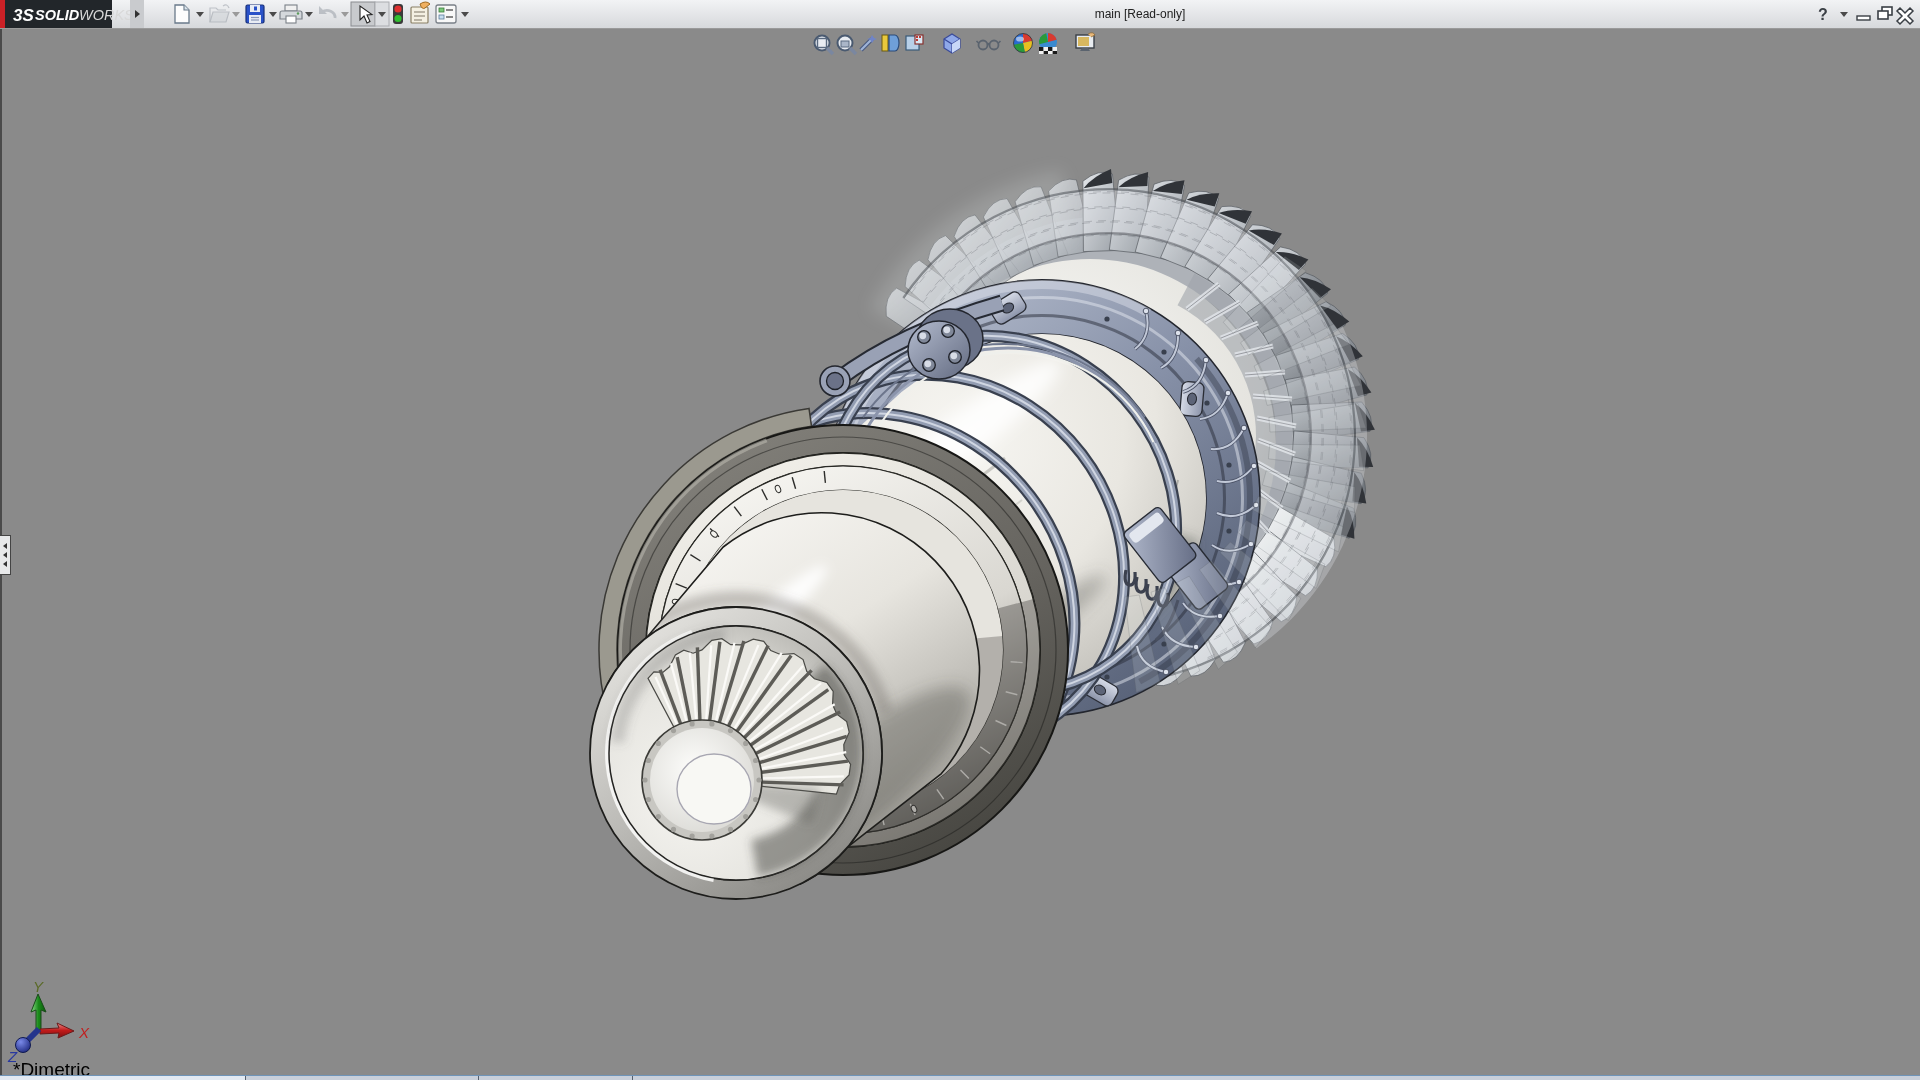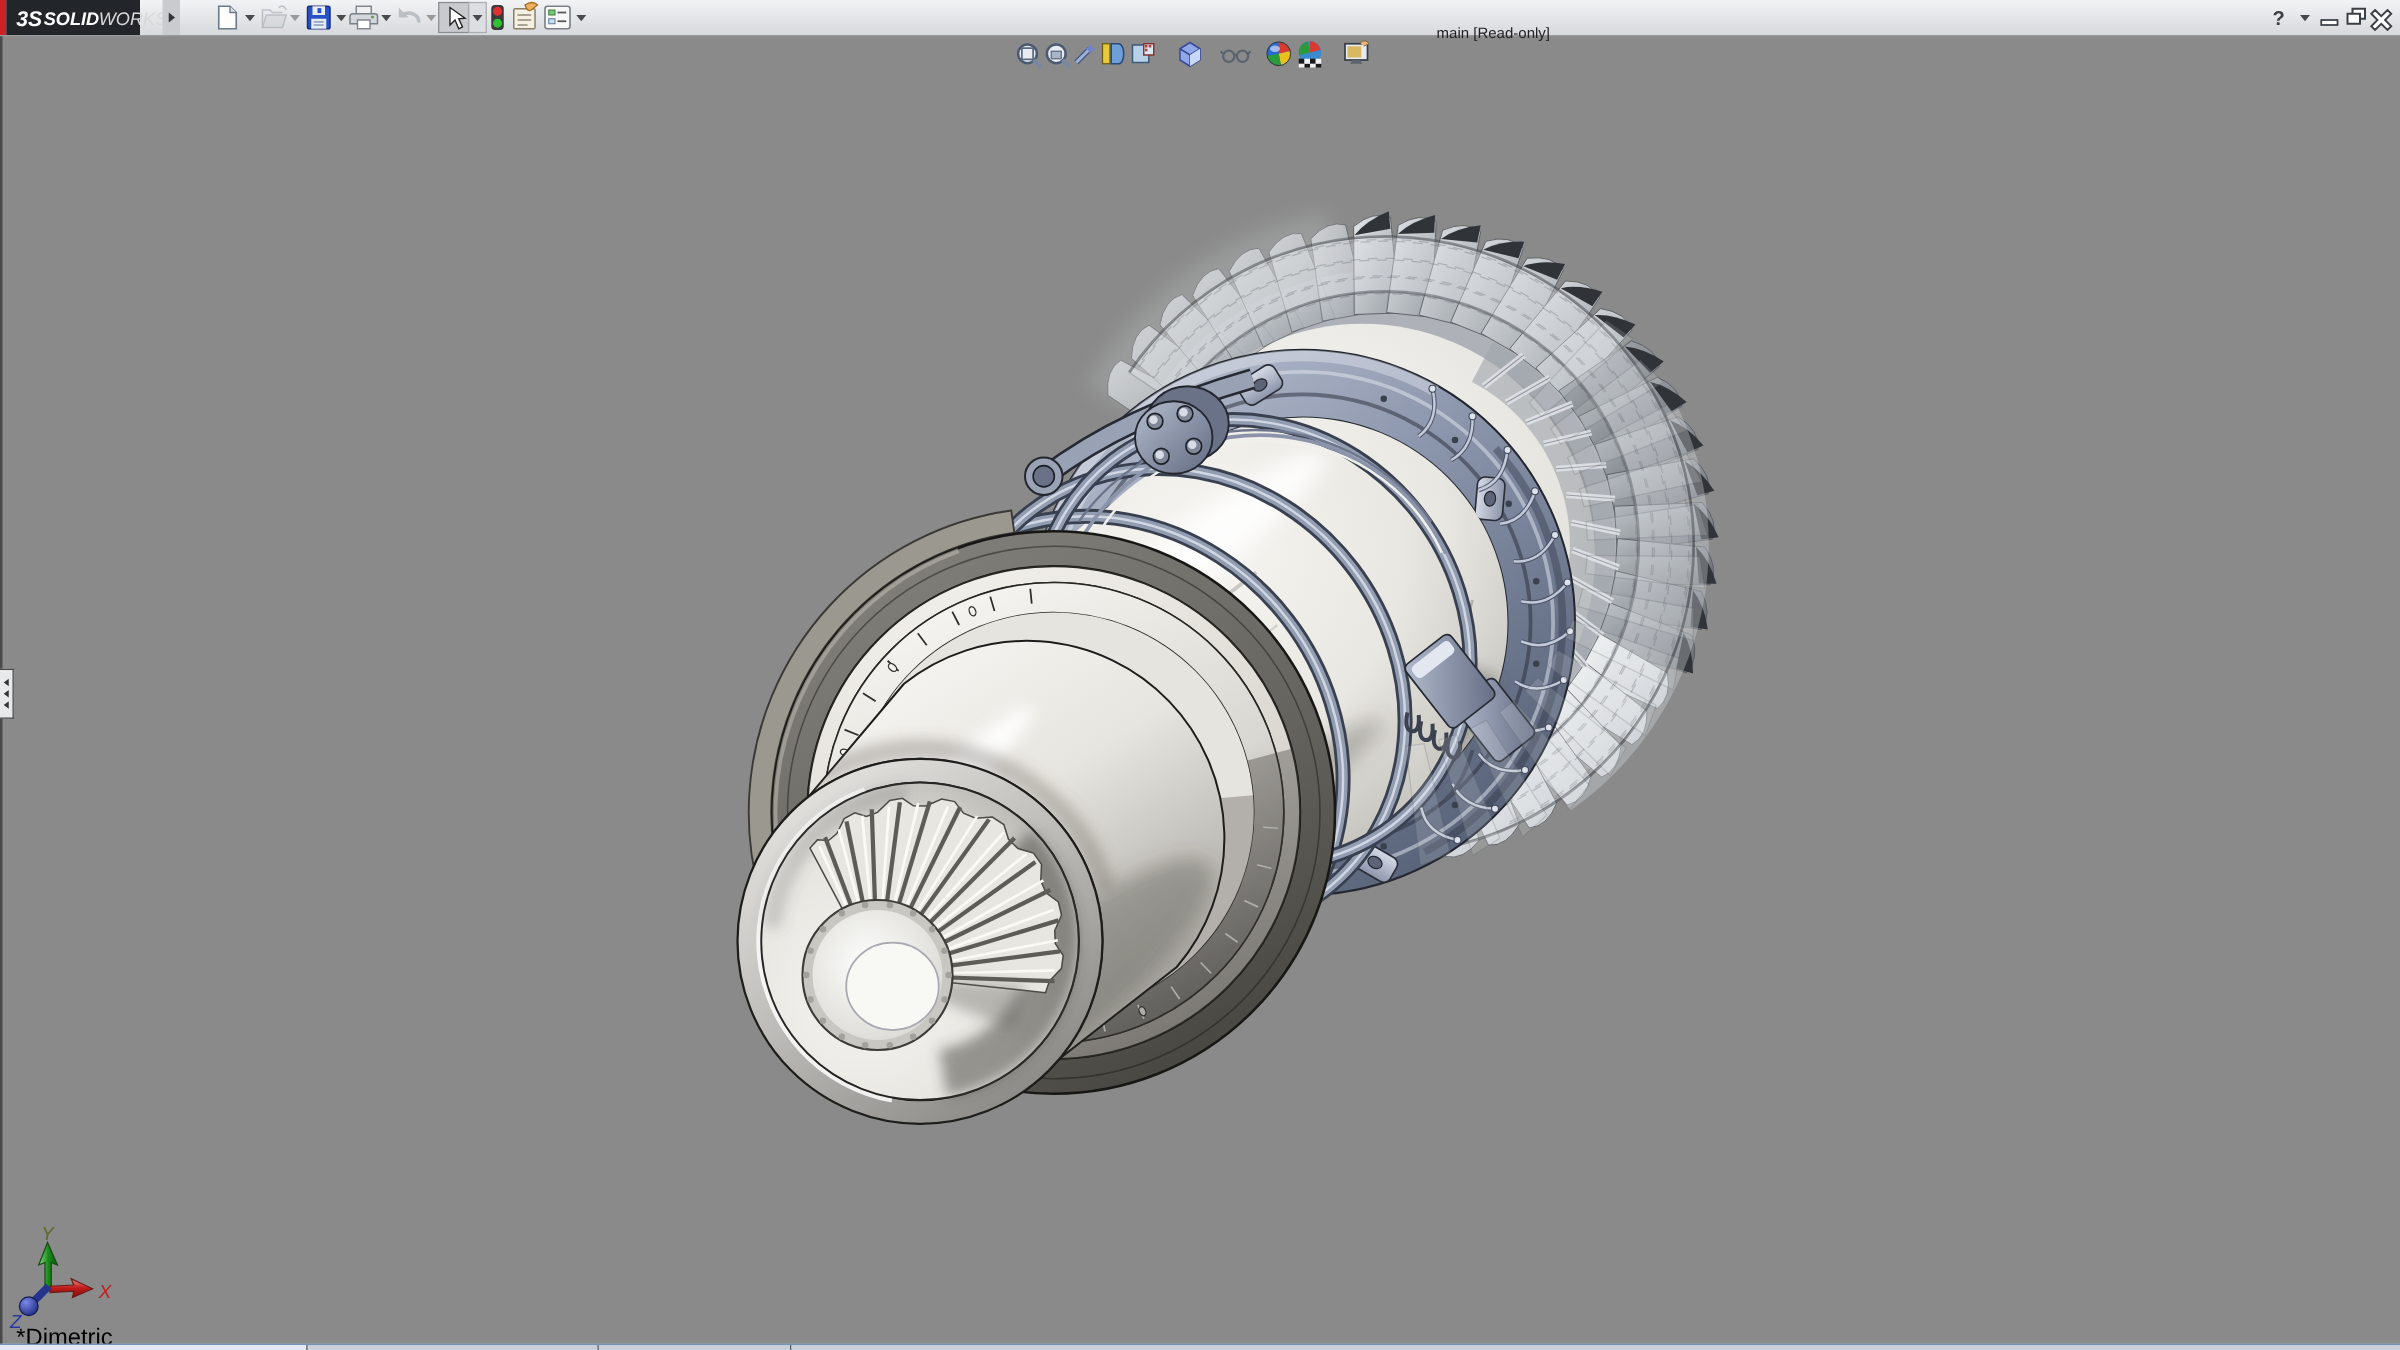--- a/index.html
+++ b/index.html
@@ -2,21 +2,21 @@
 <html><head><meta charset="utf-8">
 <style>
 html,body{margin:0;padding:0;width:1920px;height:1080px;overflow:hidden;
 font-family:"Liberation Sans",sans-serif;background:#8a8a8a;}
 #titlebar{position:absolute;left:0;top:0;width:1920px;height:28px;
 background:linear-gradient(#f2f3f5,#d7d9dc);border-bottom:1px solid #9a9a9a;}
 #redstripe{position:absolute;left:0;top:0;width:5px;height:28px;background:#cc2127;}
 #logo{position:absolute;left:5px;top:0;width:107px;height:28px;background:#22262a;color:#fff;}
 #logotab{position:absolute;left:130px;top:0;width:14px;height:28px;background:#c9cbce;}
 #title{position:absolute;left:1040px;top:0;width:200px;height:28px;line-height:28px;
-text-align:right;font-size:12px;color:#222;margin-top:12px;}
+text-align:center;font-size:12px;color:#222;}
 #viewport{position:absolute;left:0;top:28px;width:1920px;height:1052px;background:#8a8a8a;}
 #lefttab{position:absolute;left:0;top:535px;width:10px;height:38px;background:#e8e9ea;
 border:1px solid #444;border-left:none;z-index:5;}
 #statusbar{position:absolute;left:0;top:1075px;width:1920px;height:5px;
 background:#c8cfda;border-top:1px solid #6f94b8;z-index:6;}
 .sep{position:absolute;top:0;width:1px;height:5px;background:#55606e;}
 </style></head>
 <body>
 <div id="viewport">
 <svg width="1920" height="1052" viewBox="0 0 1920 1052">

